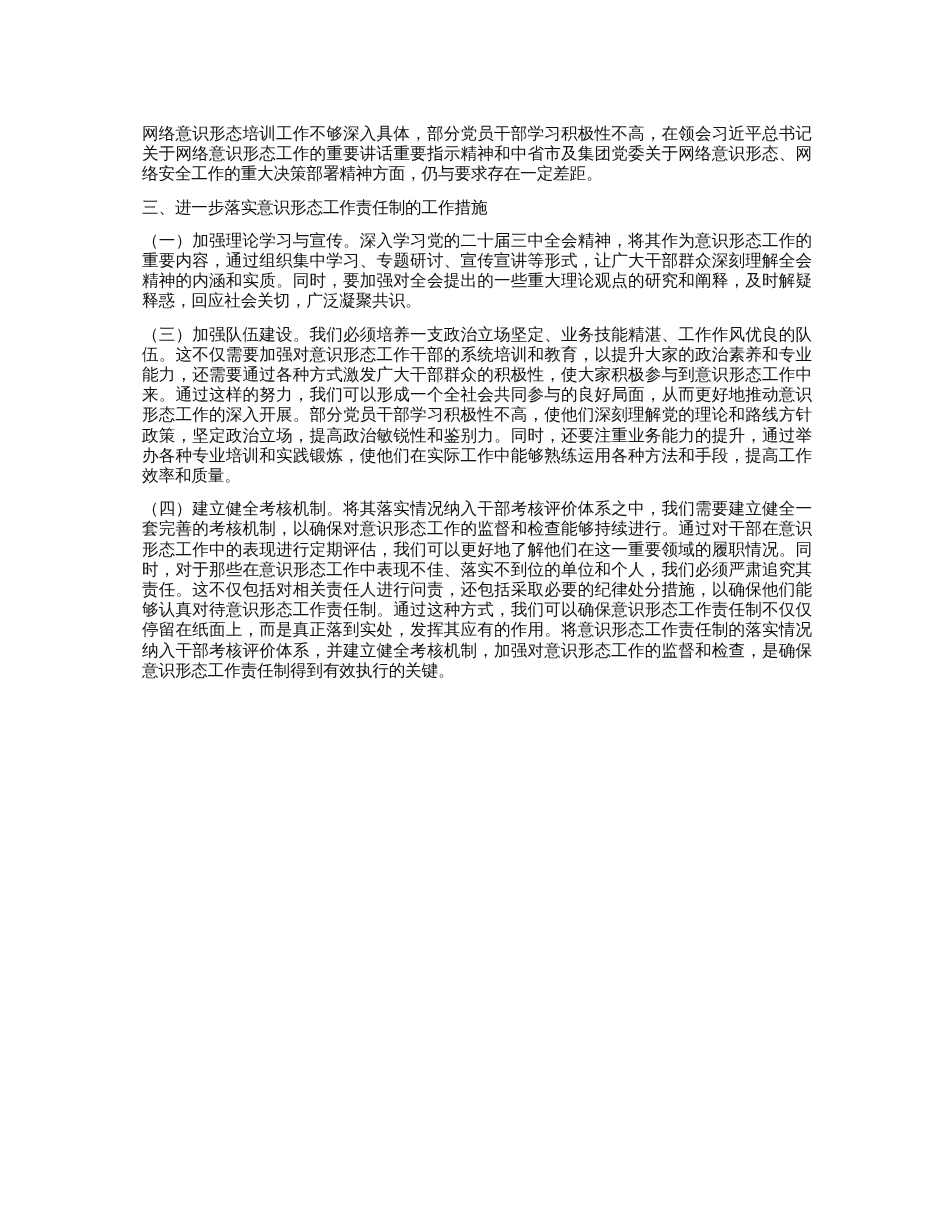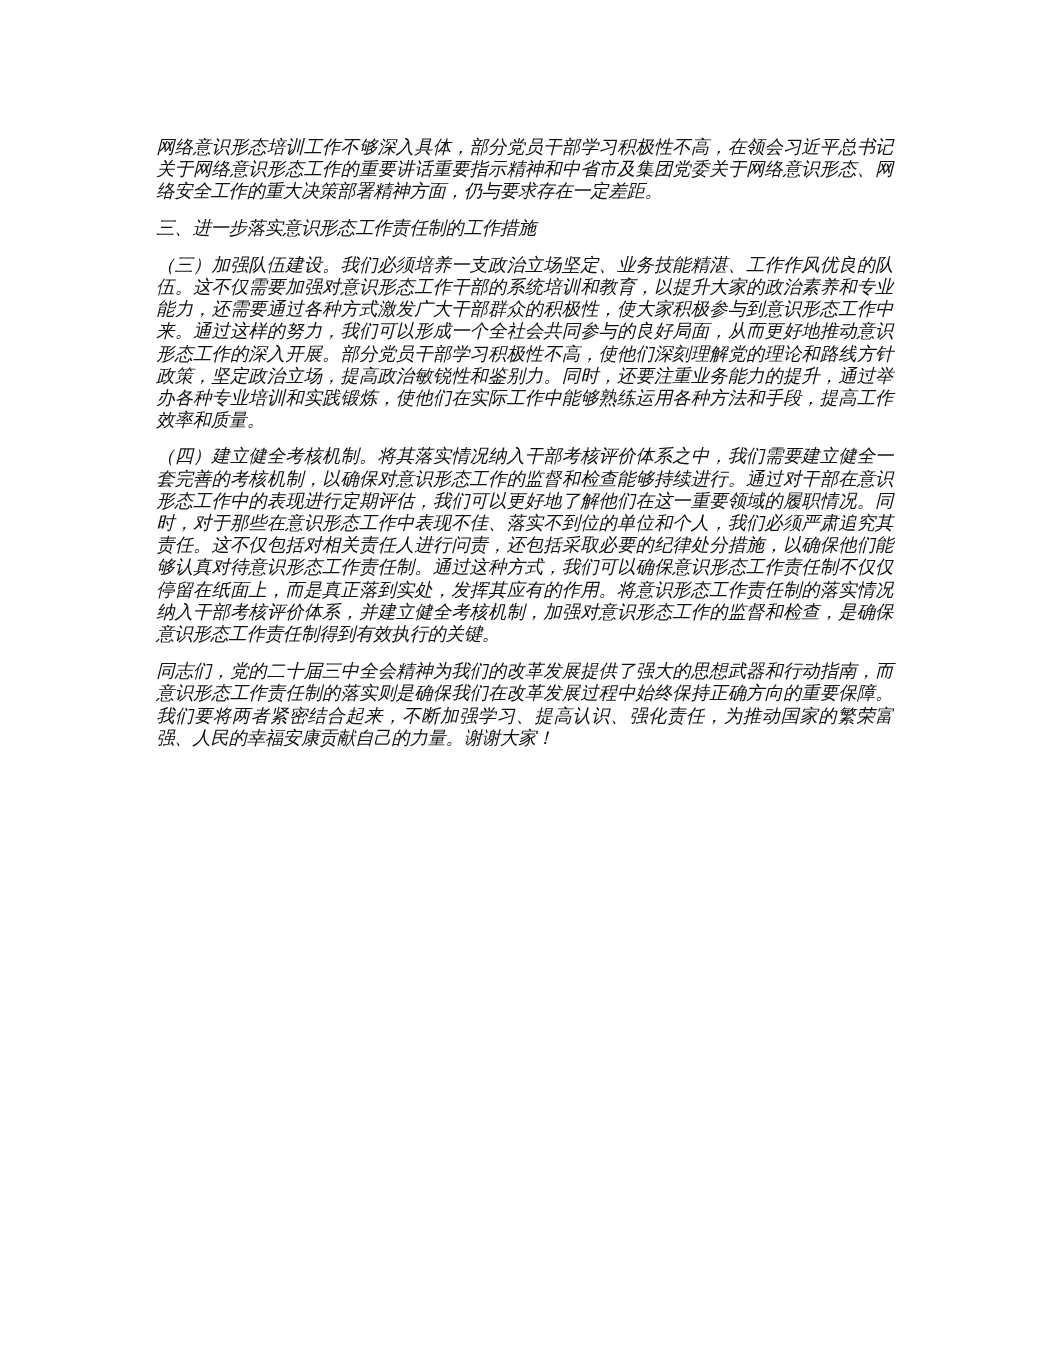--- a/index.html
+++ b/index.html
@@ -22,29 +22,27 @@
       font-size: 16.6px;
       line-height: 20.2px;
       color: #111111;
       letter-spacing: -0.15px;
     }
     .para {
       margin: 0 0 13px 0;
       text-align: justify;
       text-justify: inter-character;
       word-break: break-all;
-      font-style: italic;
     }
     .heading {
       margin: 0 0 13px 0;
-      font-style: italic;
     }
   </style>
 </head>
 <body>
 
 <div class="page">
   <p class="para">网络意识形态培训工作不够深入具体，部分党员干部学习积极性不高，在领会习近平总书记关于网络意识形态工作的重要讲话重要指示精神和中省市及集团党委关于网络意识形态、网络安全工作的重大决策部署精神方面，仍与要求存在一定差距。</p>
   <p class="heading">三、进一步落实意识形态工作责任制的工作措施</p>
+  <p class="para">（一）加强理论学习与宣传。深入学习党的二十届三中全会精神，将其作为意识形态工作的重要内容，通过组织集中学习、专题研讨、宣传宣讲等形式，让广大干部群众深刻理解全会精神的内涵和实质。同时，要加强对全会提出的一些重大理论观点的研究和阐释，及时解疑释惑，回应社会关切，广泛凝聚共识。</p>
   <p class="para">（三）加强队伍建设。我们必须培养一支政治立场坚定、业务技能精湛、工作作风优良的队伍。这不仅需要加强对意识形态工作干部的系统培训和教育，以提升大家的政治素养和专业能力，还需要通过各种方式激发广大干部群众的积极性，使大家积极参与到意识形态工作中来。通过这样的努力，我们可以形成一个全社会共同参与的良好局面，从而更好地推动意识形态工作的深入开展。部分党员干部学习积极性不高，使他们深刻理解党的理论和路线方针政策，坚定政治立场，提高政治敏锐性和鉴别力。同时，还要注重业务能力的提升，通过举办各种专业培训和实践锻炼，使他们在实际工作中能够熟练运用各种方法和手段，提高工作效率和质量。</p>
   <p class="para">（四）建立健全考核机制。将其落实情况纳入干部考核评价体系之中，我们需要建立健全一套完善的考核机制，以确保对意识形态工作的监督和检查能够持续进行。通过对干部在意识形态工作中的表现进行定期评估，我们可以更好地了解他们在这一重要领域的履职情况。同时，对于那些在意识形态工作中表现不佳、落实不到位的单位和个人，我们必须严肃追究其责任。这不仅包括对相关责任人进行问责，还包括采取必要的纪律处分措施，以确保他们能够认真对待意识形态工作责任制。通过这种方式，我们可以确保意识形态工作责任制不仅仅停留在纸面上，而是真正落到实处，发挥其应有的作用。将意识形态工作责任制的落实情况纳入干部考核评价体系，并建立健全考核机制，加强对意识形态工作的监督和检查，是确保意识形态工作责任制得到有效执行的关键。</p>
-  <p class="para">同志们，党的二十届三中全会精神为我们的改革发展提供了强大的思想武器和行动指南，而意识形态工作责任制的落实则是确保我们在改革发展过程中始终保持正确方向的重要保障。我们要将两者紧密结合起来，不断加强学习、提高认识、强化责任，为推动国家的繁荣富强、人民的幸福安康贡献自己的力量。谢谢大家！</p>
 </div>
 
 </body></html>

